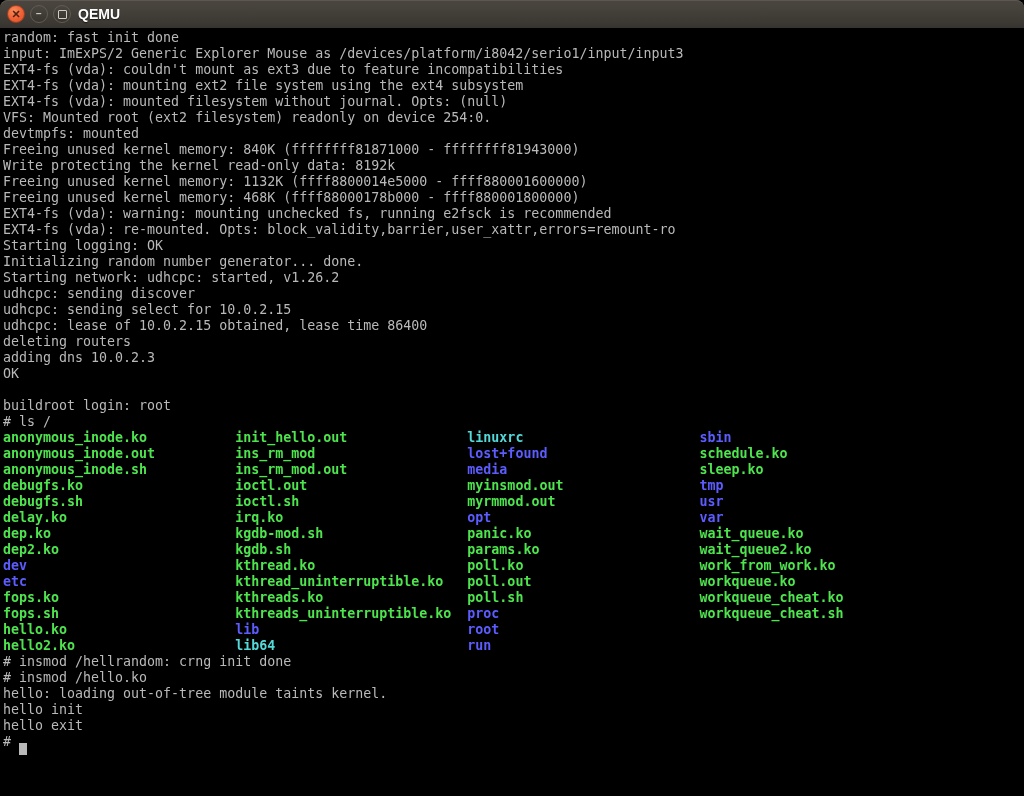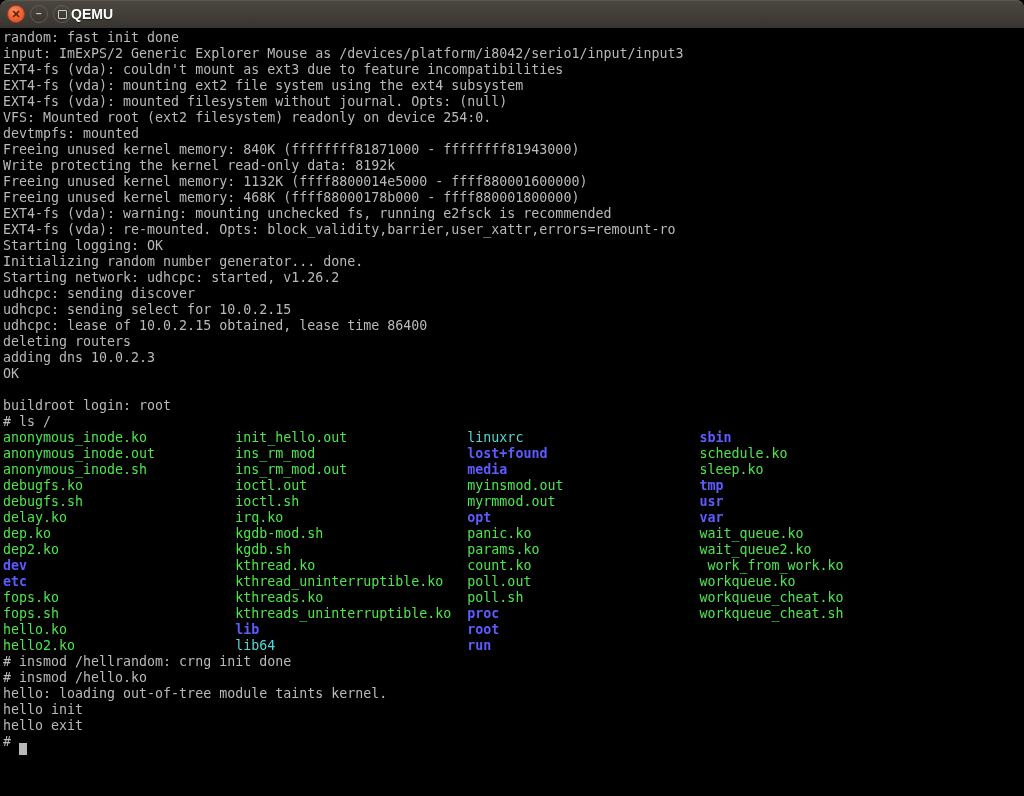--- a/index.html
+++ b/index.html
@@ -10,31 +10,31 @@
             background:linear-gradient(#4b4740,#3b3833 85%,#353230);
             border-radius:8px 8px 0 0;box-shadow:inset 0 1px 0 #5c584f;}
   .controls{position:absolute;left:7px;top:0;height:28px;display:flex;align-items:center;gap:5px;}
   .wbtn{width:18px;height:18px;border-radius:50%;display:flex;align-items:center;justify-content:center;
         box-sizing:border-box;font-family:"Liberation Sans",sans-serif;cursor:default;}
   .wbtn.close{background:radial-gradient(circle at 38% 30%,#f78d5c,#ef5f33 55%,#d94f27);
               border:1px solid #a43d1e;color:#52220f;font-size:11px;font-weight:bold;line-height:1;}
   .wbtn.plain{background:linear-gradient(#4a463f,#37342f);border:1px solid #615c52;
               color:#cfccc4;font-size:10px;font-weight:bold;line-height:1;}
   .wbtn.plain .sq{width:7px;height:7px;border:1.5px solid #cfccc4;border-radius:1px;display:block;}
-  .title{position:absolute;left:71px;top:0;height:28px;display:flex;align-items:center;
+  .title{position:absolute;left:78px;top:0;height:28px;display:flex;align-items:center;
          color:#ffffff;font-family:"Liberation Sans",sans-serif;font-size:14px;font-weight:bold;
          text-shadow:0 1px 1px rgba(0,0,0,.6);}
   
   .console{position:absolute;top:28px;left:0;width:1024px;height:768px;background:#000;
            overflow:hidden;padding:2px 12px 0 3px;box-sizing:border-box;cursor:text;}
   .cline{height:16px;line-height:16px;font-size:13.3px;white-space:pre;color:var(--fg,#b9b9b9);}
   .c-fg{color:var(--fg,#b9b9b9);}
-  .c-g{color:var(--green,#4ee44e);font-weight:normal;}
+  .c-g{color:var(--green,#4ee44e);font-weight:bold;}
   .c-b{color:var(--blue,#5c5cff);font-weight:bold;}
-  .c-c{color:var(--cyan,#54d8d8);font-weight:normal;}
+  .c-c{color:var(--cyan,#54d8d8);font-weight:bold;}
   .cursor{display:inline-block;width:8px;height:12px;background:var(--fg,#b9b9b9);
           vertical-align:bottom;position:relative;top:5px;}
 </style>
 </head>
 <body>
 
 <div class="screen">
 
   <div class="titlebar">
     <div class="controls">
@@ -74,21 +74,21 @@
       <div class="cline"><span class="c-fg">buildroot login: root</span></div>
       <div class="cline"><span class="c-fg"># ls /</span></div>
       <div class="cline"><span class="c-g">anonymous_inode.ko           </span><span class="c-g">init_hello.out               </span><span class="c-c">linuxrc                      </span><span class="c-b">sbin</span></div>
       <div class="cline"><span class="c-g">anonymous_inode.out          </span><span class="c-g">ins_rm_mod                   </span><span class="c-b">lost+found                   </span><span class="c-g">schedule.ko</span></div>
       <div class="cline"><span class="c-g">anonymous_inode.sh           </span><span class="c-g">ins_rm_mod.out               </span><span class="c-b">media                        </span><span class="c-g">sleep.ko</span></div>
       <div class="cline"><span class="c-g">debugfs.ko                   </span><span class="c-g">ioctl.out                    </span><span class="c-g">myinsmod.out                 </span><span class="c-b">tmp</span></div>
       <div class="cline"><span class="c-g">debugfs.sh                   </span><span class="c-g">ioctl.sh                     </span><span class="c-g">myrmmod.out                  </span><span class="c-b">usr</span></div>
       <div class="cline"><span class="c-g">delay.ko                     </span><span class="c-g">irq.ko                       </span><span class="c-b">opt                          </span><span class="c-b">var</span></div>
       <div class="cline"><span class="c-g">dep.ko                       </span><span class="c-g">kgdb-mod.sh                  </span><span class="c-g">panic.ko                     </span><span class="c-g">wait_queue.ko</span></div>
       <div class="cline"><span class="c-g">dep2.ko                      </span><span class="c-g">kgdb.sh                      </span><span class="c-g">params.ko                    </span><span class="c-g">wait_queue2.ko</span></div>
-      <div class="cline"><span class="c-b">dev                          </span><span class="c-g">kthread.ko                   </span><span class="c-g">count.ko                      </span><span class="c-g">work_from_work.ko</span></div>
+      <div class="cline"><span class="c-b">dev                          </span><span class="c-g">kthread.ko                   </span><span class="c-g">poll.ko                      </span><span class="c-g">work_from_work.ko</span></div>
       <div class="cline"><span class="c-b">etc                          </span><span class="c-g">kthread_uninterruptible.ko   </span><span class="c-g">poll.out                     </span><span class="c-g">workqueue.ko</span></div>
       <div class="cline"><span class="c-g">fops.ko                      </span><span class="c-g">kthreads.ko                  </span><span class="c-g">poll.sh                      </span><span class="c-g">workqueue_cheat.ko</span></div>
       <div class="cline"><span class="c-g">fops.sh                      </span><span class="c-g">kthreads_uninterruptible.ko  </span><span class="c-b">proc                         </span><span class="c-g">workqueue_cheat.sh</span></div>
       <div class="cline"><span class="c-g">hello.ko                     </span><span class="c-b">lib                          </span><span class="c-b">root</span></div>
       <div class="cline"><span class="c-g">hello2.ko                    </span><span class="c-c">lib64                        </span><span class="c-b">run</span></div>
       <div class="cline"><span class="c-fg"># insmod /hellrandom: crng init done</span></div>
       <div class="cline"><span class="c-fg"># insmod /hello.ko</span></div>
       <div class="cline"><span class="c-fg">hello: loading out-of-tree module taints kernel.</span></div>
       <div class="cline"><span class="c-fg">hello init</span></div>
       <div class="cline"><span class="c-fg">hello exit</span></div>

